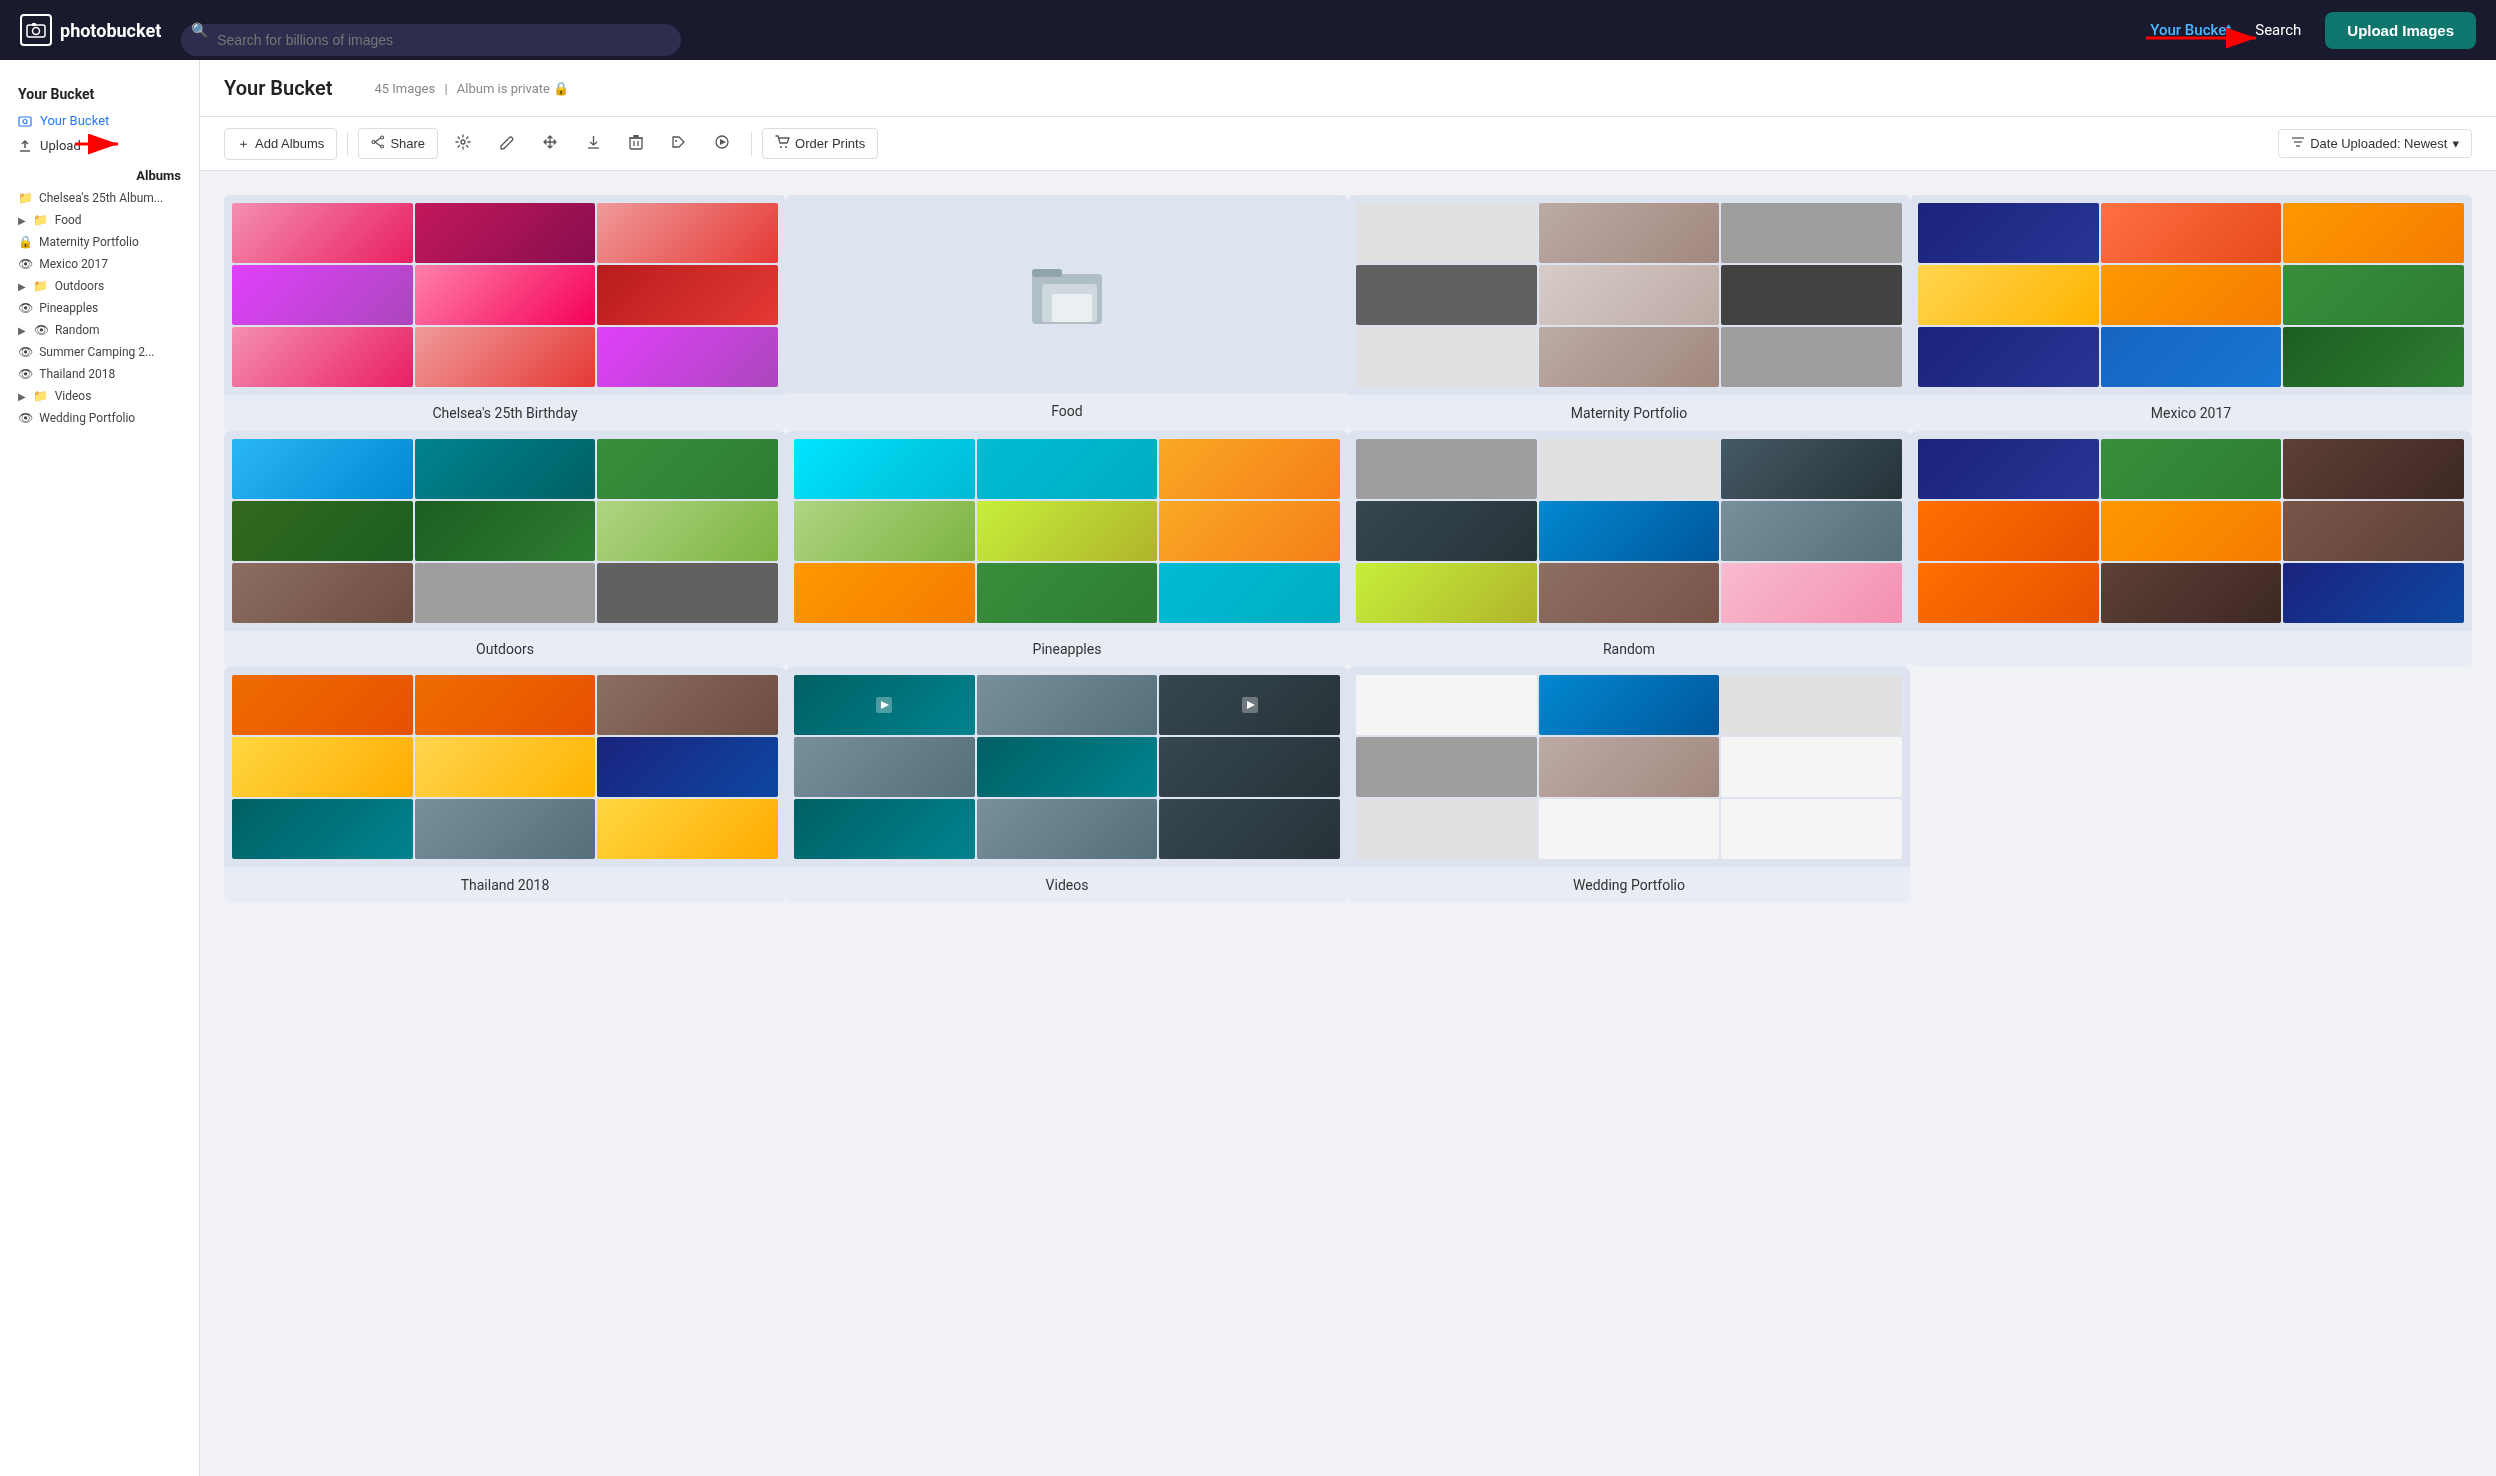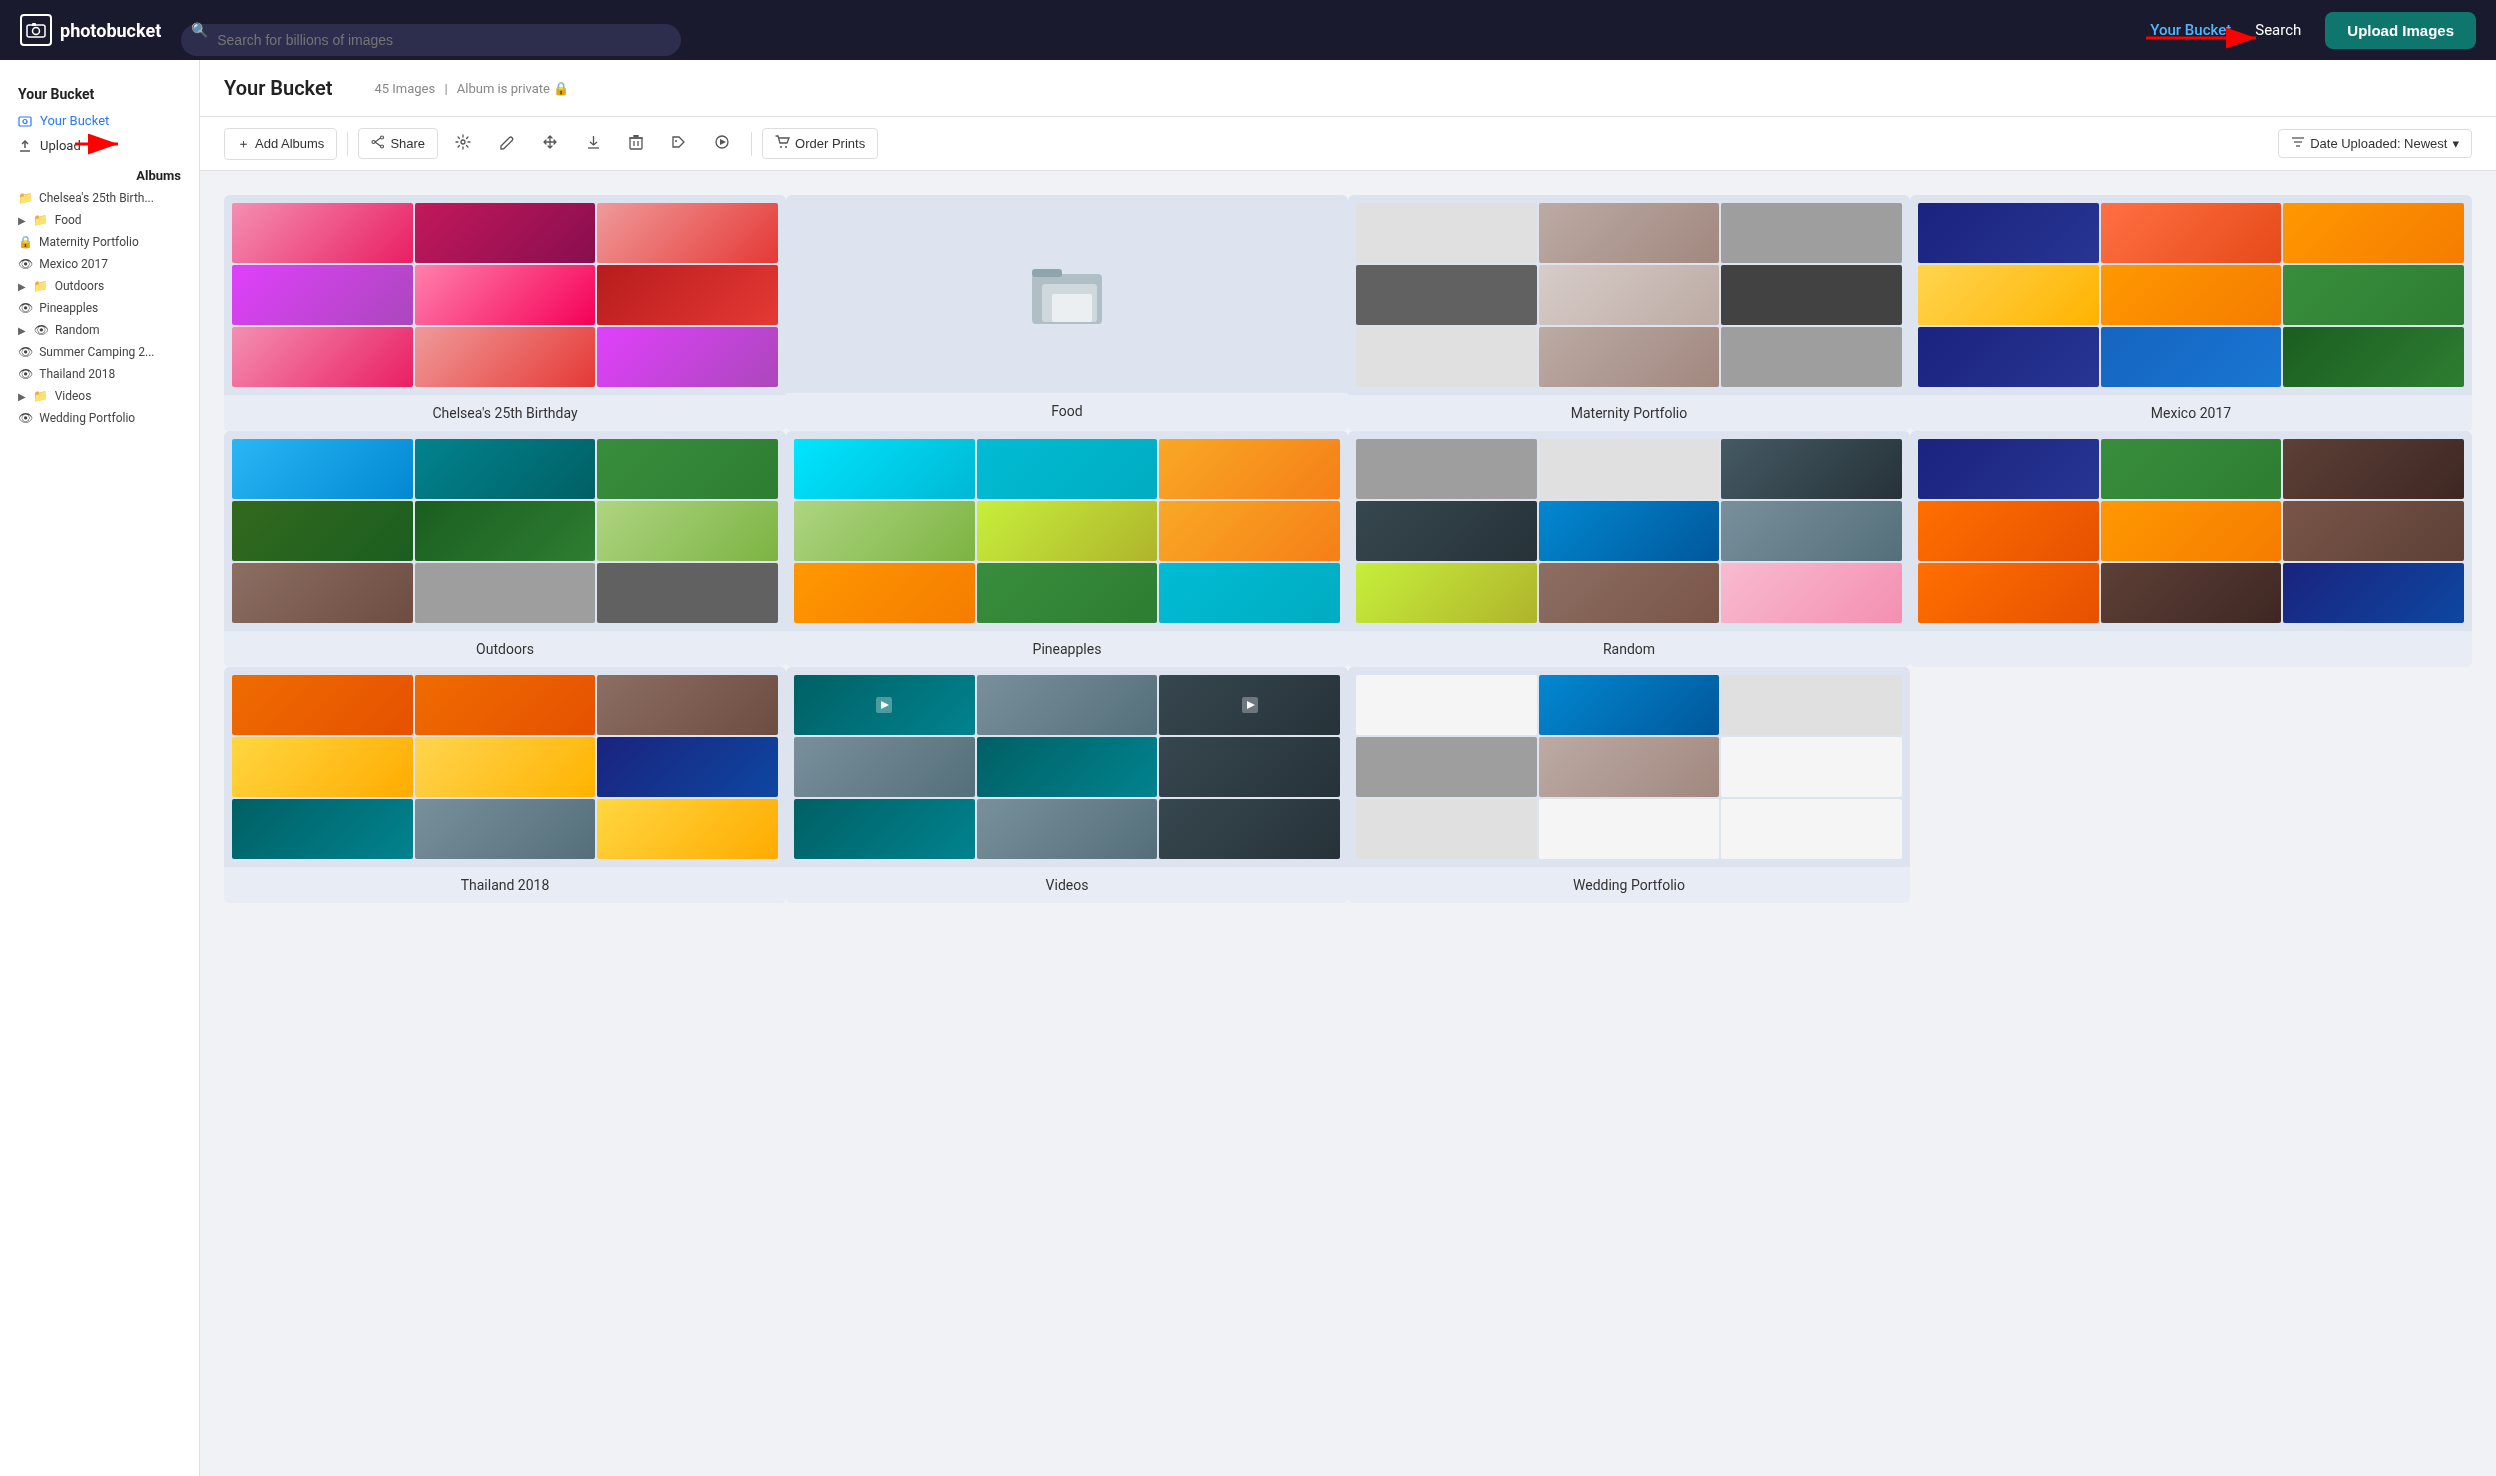--- a/index.html
+++ b/index.html
@@ -376,21 +376,21 @@
           </defs>
           <line x1="5" y1="12" x2="48" y2="12" stroke="red" stroke-width="3" marker-end="url(#arrowhead2)"></line>
         </svg>
       </div>
     </div>
 
     <div class="sidebar-albums-title">Albums</div>
 
     <div class="sidebar-album-item">
       <span class="si-icon">📁</span>
-      <span>Chelsea's 25th Birth...</span>
+      <span>Chelsea's 25th Album...</span>
     </div>
     <div class="sidebar-album-item">
       <span class="expand-icon">▶</span>
       <span class="si-icon">📁</span>
       <span>Food</span>
     </div>
     <div class="sidebar-album-item">
       <span class="si-icon">🔒</span>
       <span>Maternity Portfolio</span>
     </div>

